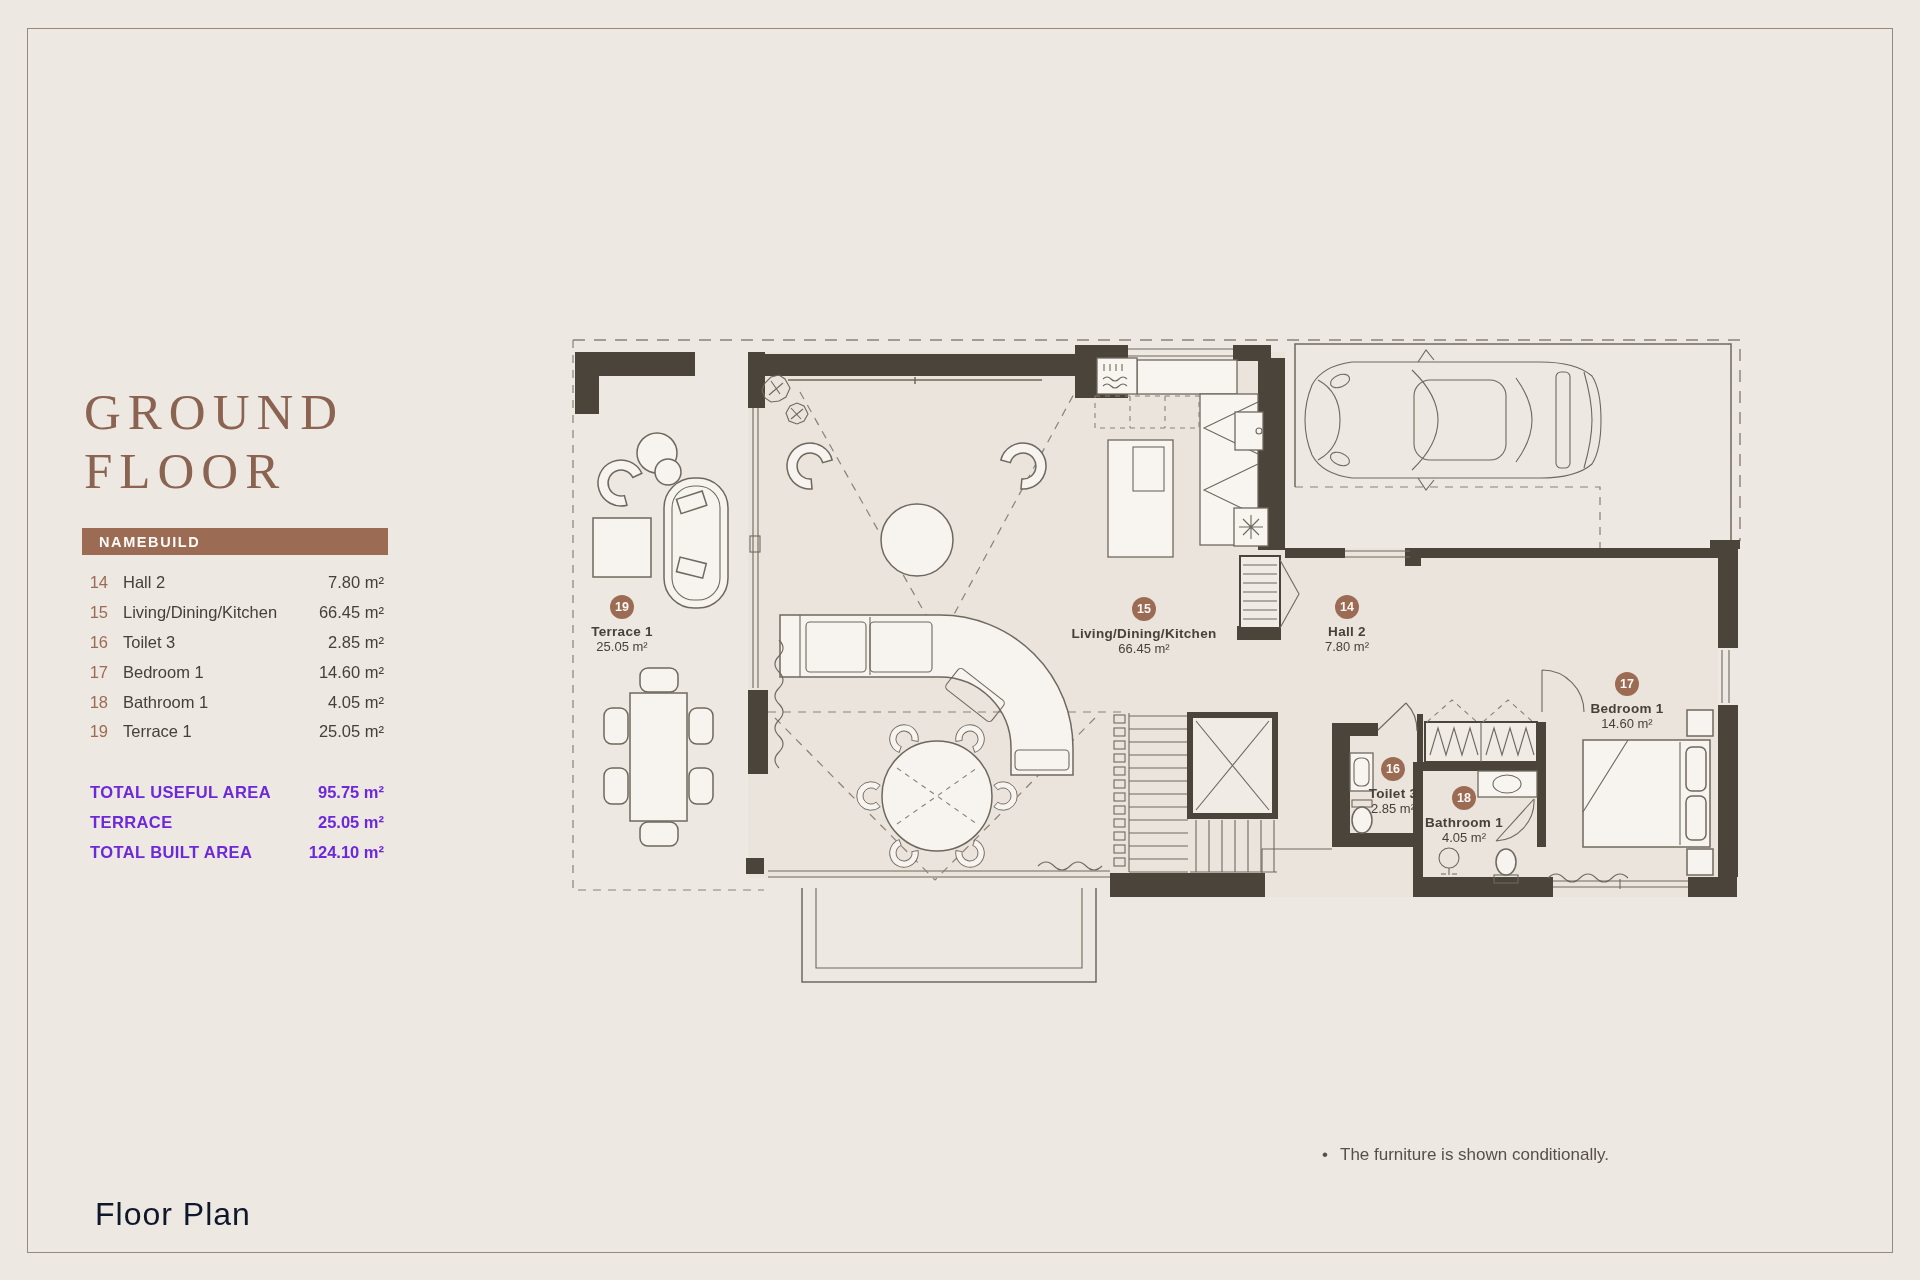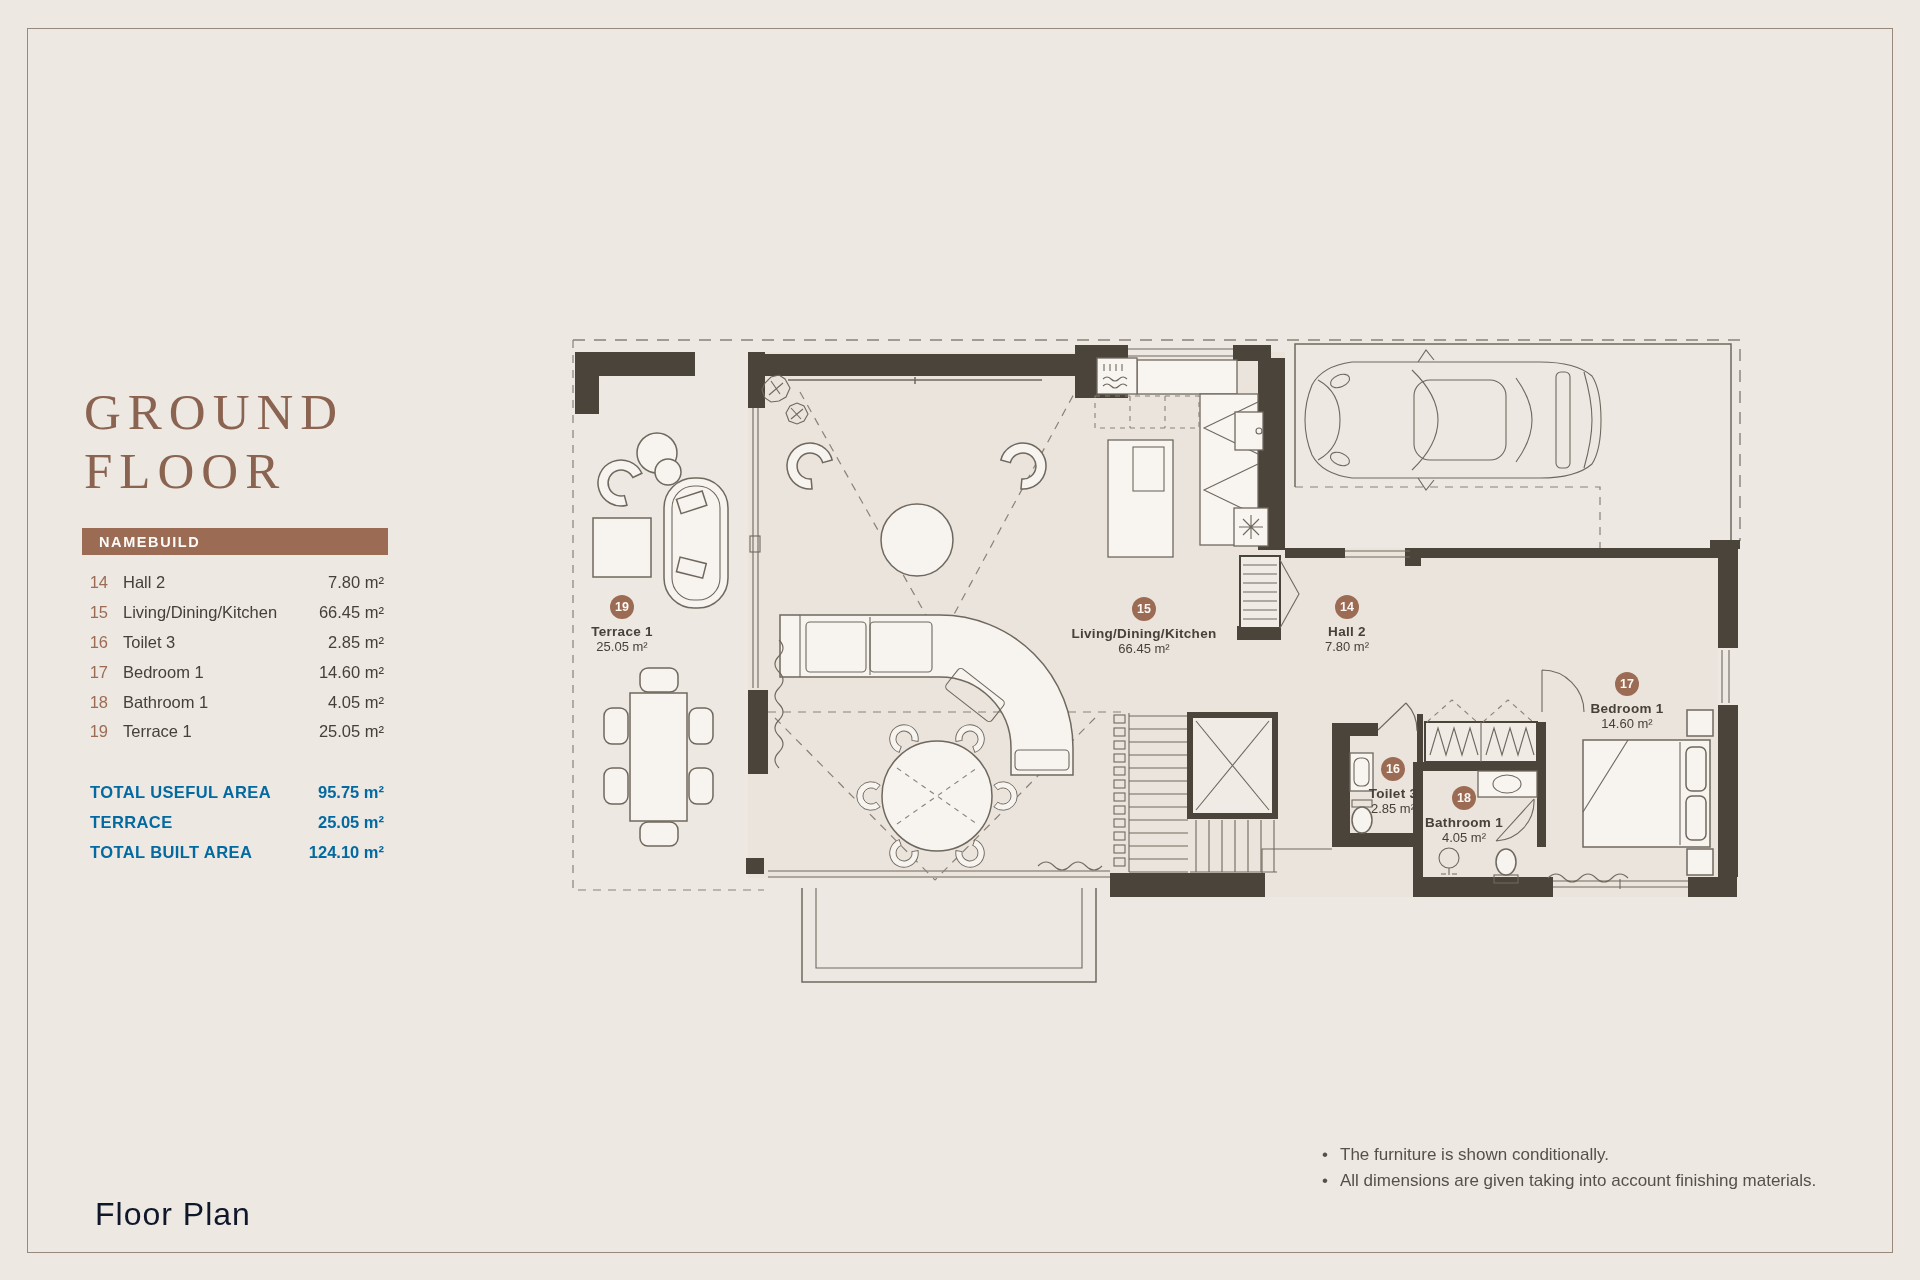--- a/index.html
+++ b/index.html
@@ -29,21 +29,21 @@
     padding:0;box-sizing:border-box;
   }
   .tbl-head .h-name{padding-left:17px;}
   .tbl-head .h-build{padding-right:9px;}
   .rows{position:absolute;left:0;top:568px;width:306px;}
   .row{height:29.8px;display:flex;align-items:center;font-size:16.5px;}
   .row .num{width:26px;text-align:right;color:#9C6B54;flex:none;}
   .row .nm{margin-left:15px;color:#45403A;flex:1;}
   .row .ar{text-align:right;color:#45403A;padding-right:4px;}
   .totals{position:absolute;left:0;top:778px;width:306px;}
-  .trow{height:29.8px;display:flex;align-items:center;font-size:16.5px;font-weight:bold;color:#0369a1;}
+  .trow{height:29.8px;display:flex;align-items:center;font-size:16.5px;font-weight:bold;color:#6d28d9;}
   .trow .lbl{flex:1;padding-left:8px;letter-spacing:.4px;}
   .trow .val{text-align:right;padding-right:4px;}
   .caption{
     position:absolute;left:95px;top:1196px;
     font-size:32px;letter-spacing:1px;color:#0f172a;
   }
   
   .notes{position:absolute;left:1322px;top:1142px;width:560px;}
   .note{display:flex;font-size:17px;line-height:26px;color:#57504A;}
   .note::before{content:"•";width:18px;flex:none;color:#57504A;}
@@ -376,16 +376,15 @@
   <div class="rl-area">2.85 m²</div>
 </div>
 <div class="room-label" style="left:1464px;top:786px;">
   <div class="badge">18</div>
   <div class="rl-name">Bathroom 1</div>
   <div class="rl-area">4.05 m²</div>
 </div>
 
 <div class="notes">
   <div class="note">The furniture is shown conditionally.</div>
-  <div class="note">All dimensions are given taking into account finishing materials.</div>
 </div>
 
 <div class="caption">Floor Plan</div>
 
 </body></html>

